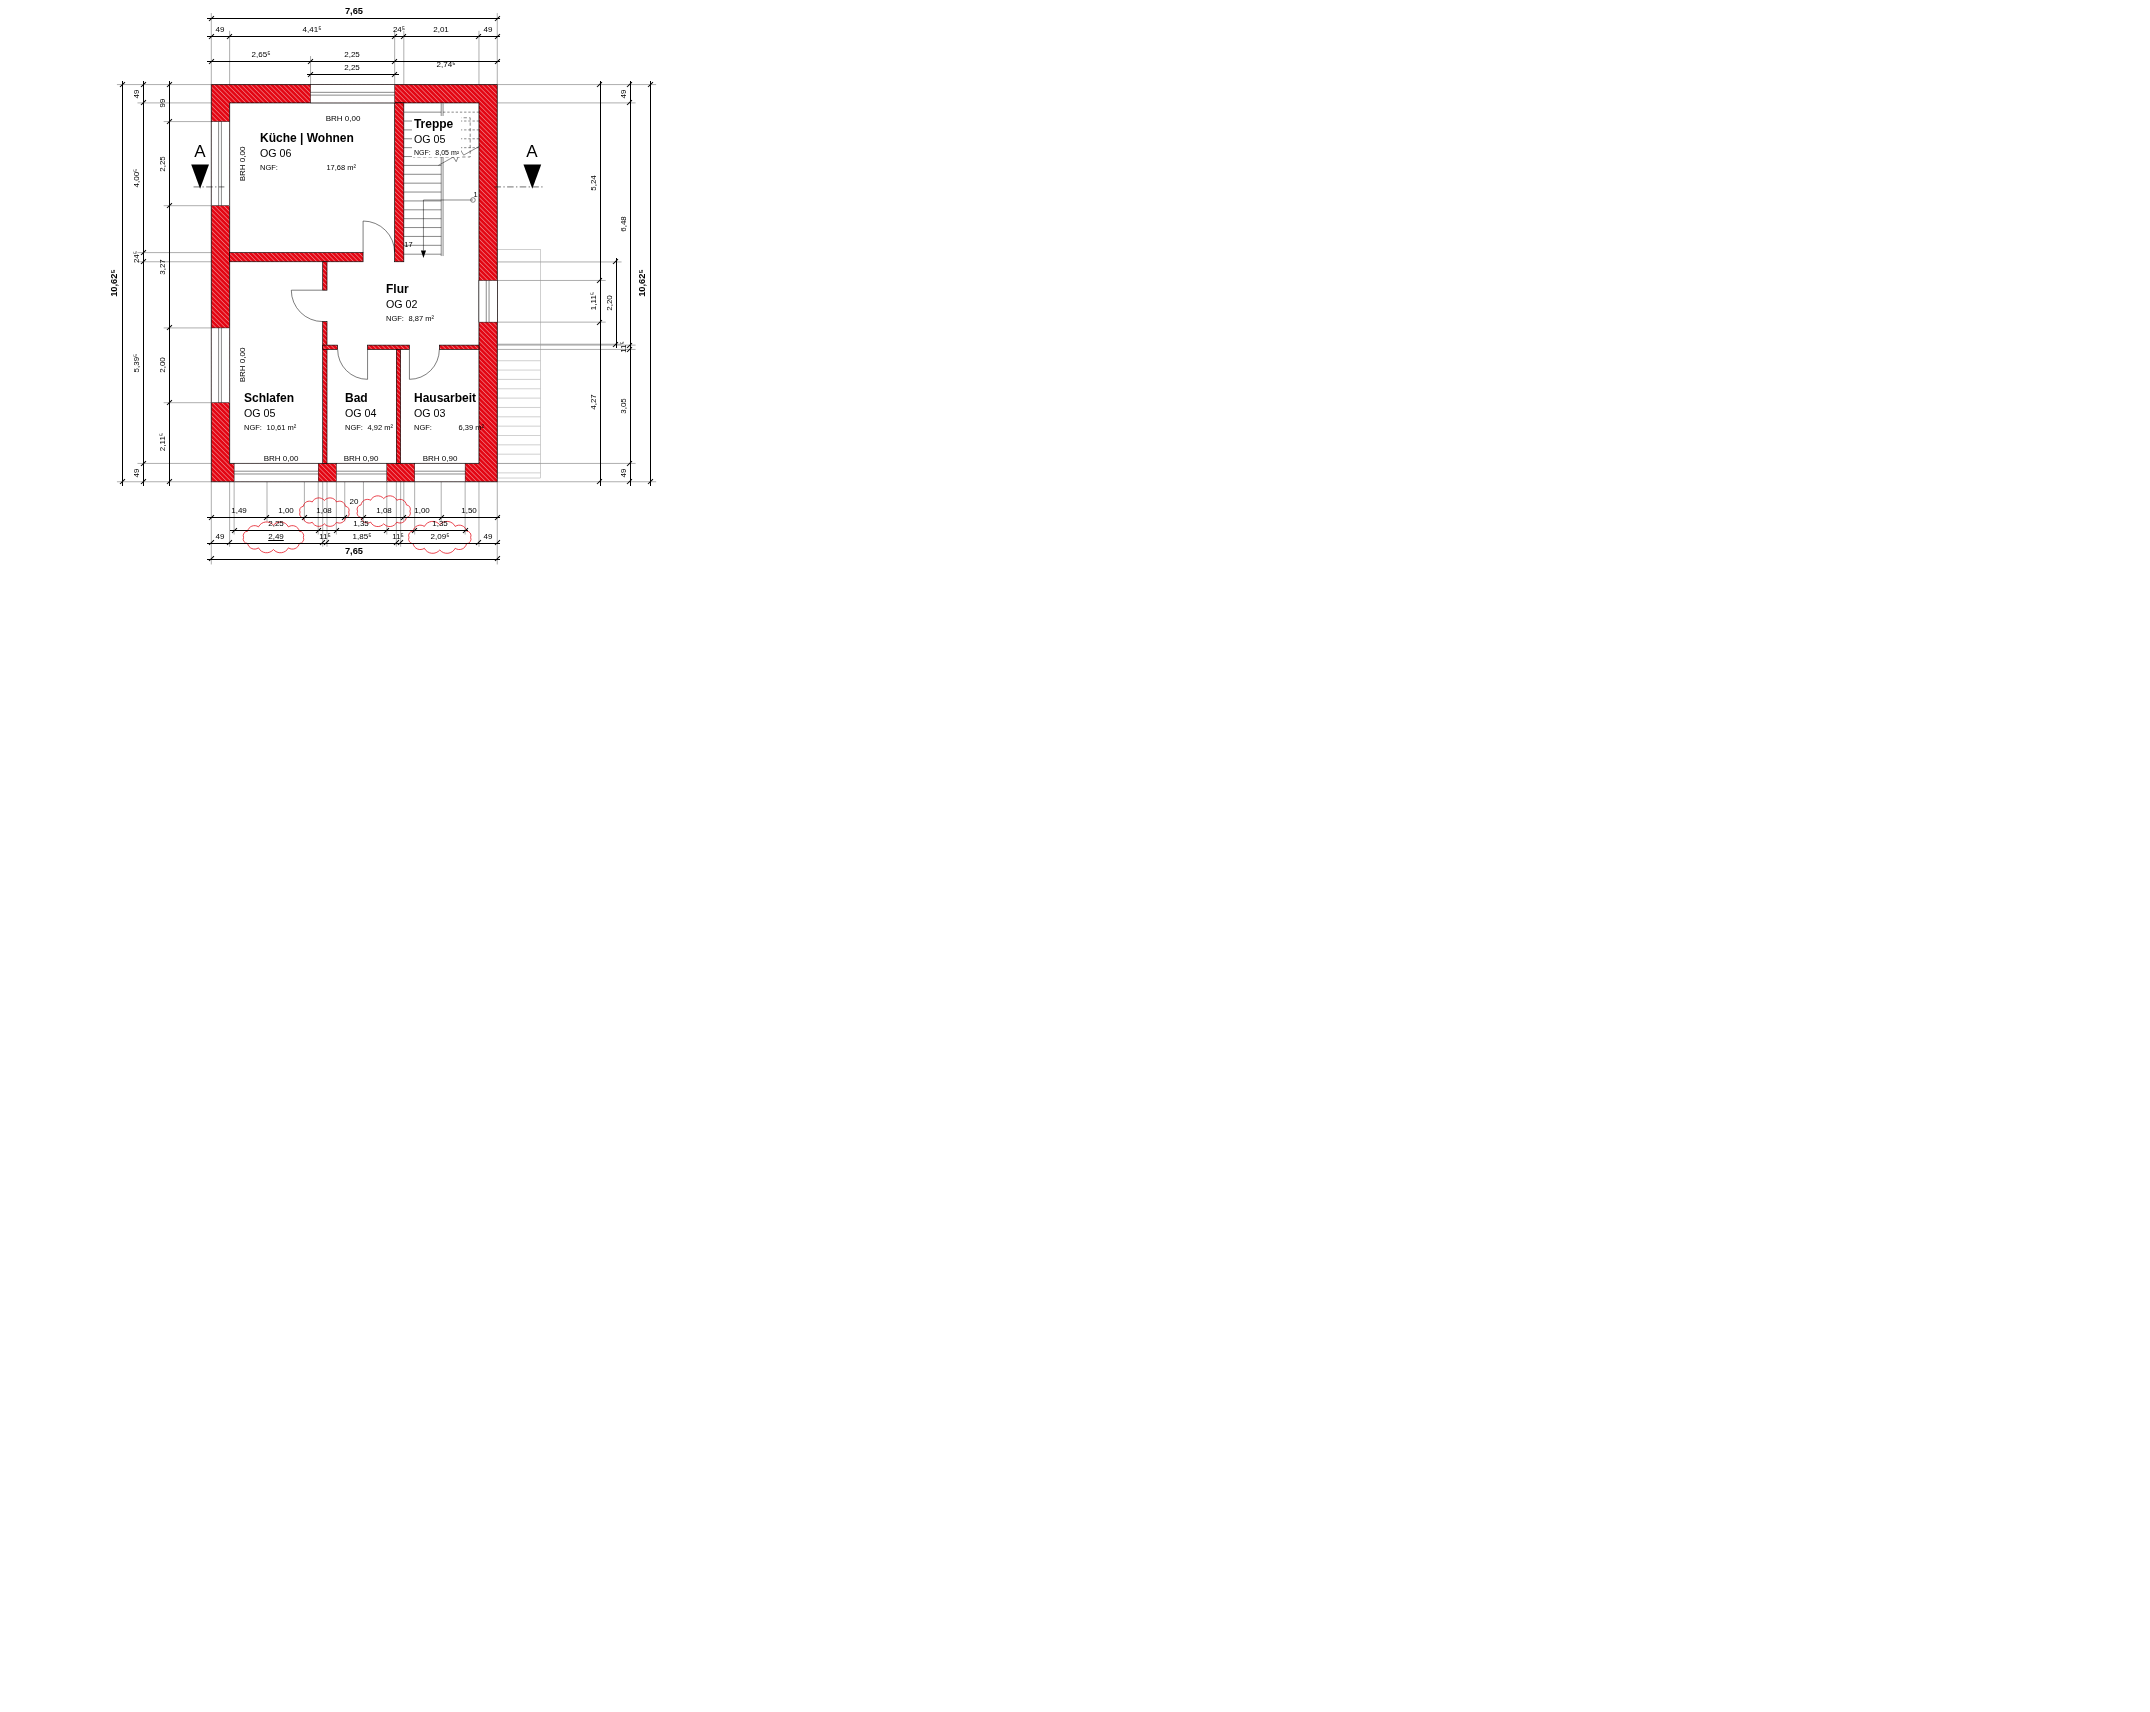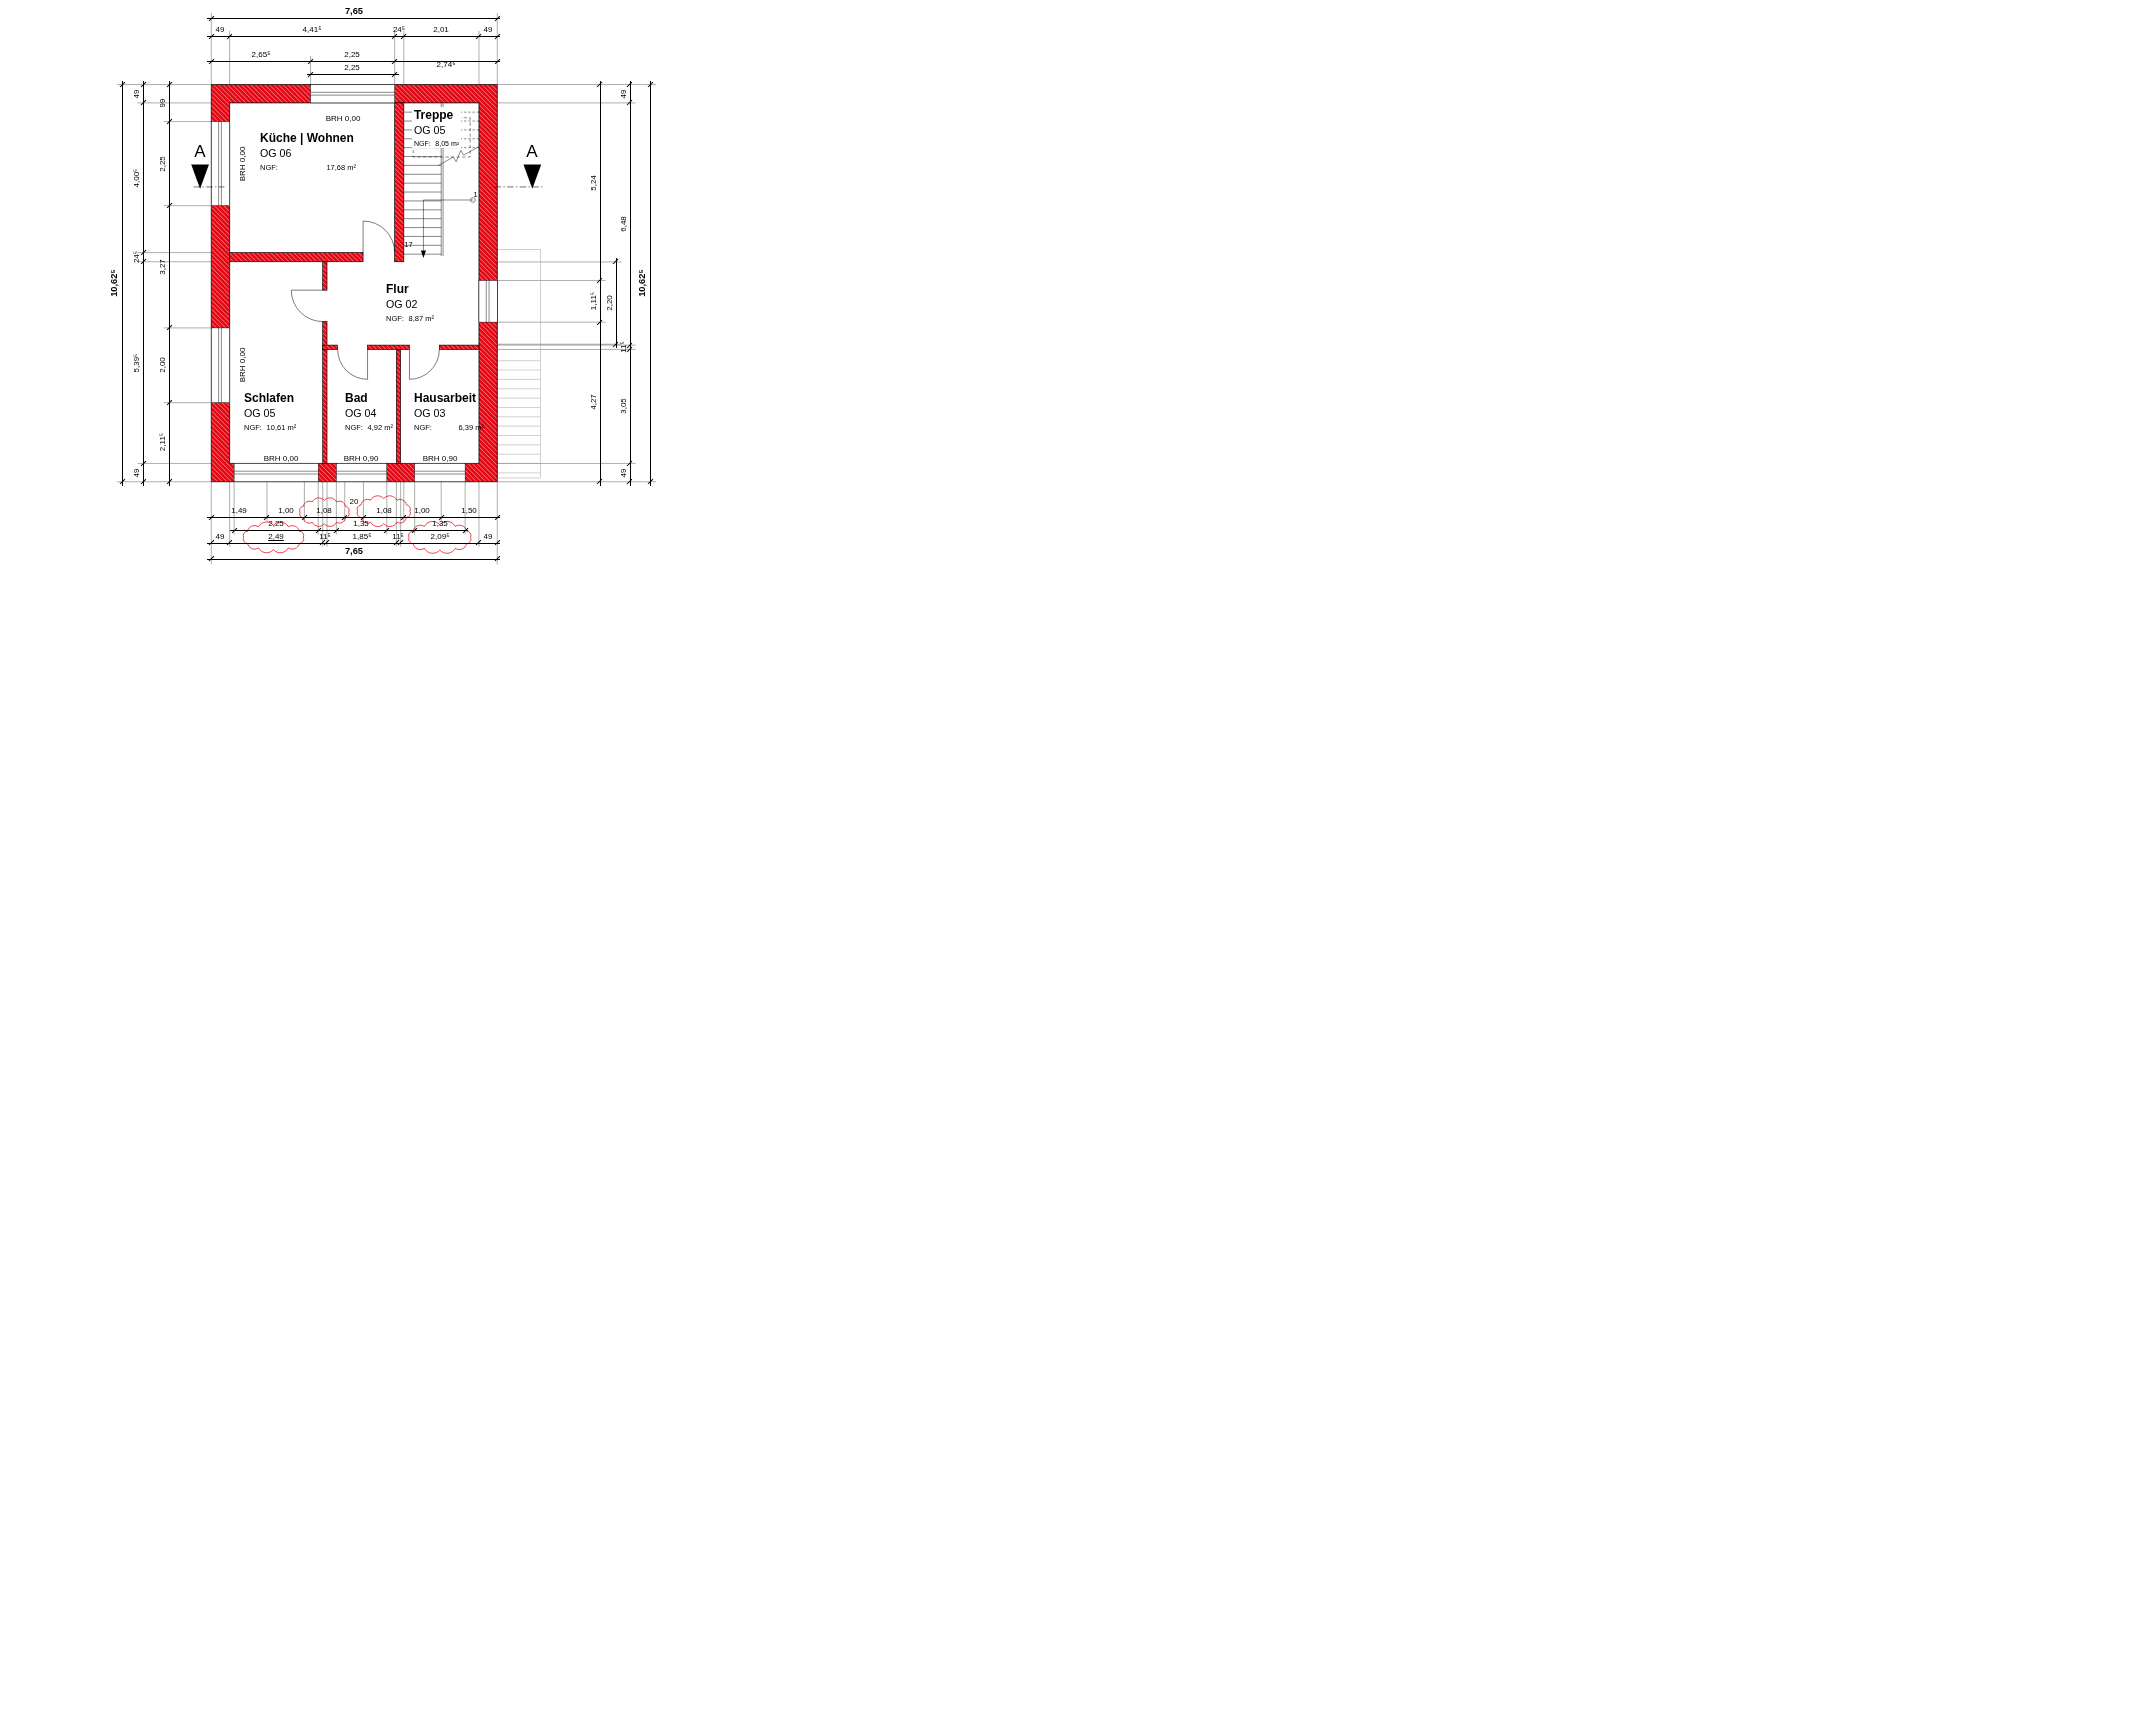--- a/index.html
+++ b/index.html
@@ -357,21 +357,21 @@
 
     <div class="room-label" style="left:260px;top:131px">
       <div class="rname">Küche | Wohnen</div>
       <div class="rid">OG 06</div>
       <div class="rngf spread" style="width:96px">
         <span>NGF:</span>
         <span>17,68 m²</span>
       </div>
     </div>
 
-    <div class="room-label bg" style="left:412px;top:107px">
+    <div class="room-label bg" style="left:412px;top:116px">
       <div class="rname">Treppe</div>
       <div class="rid">OG 05</div>
       <div class="rngf" style="font-size:7px">
         <span>NGF:</span>
         <span>8,05 m²</span>
       </div>
     </div>
 
     <div class="room-label" style="left:386px;top:282px">
       <div class="rname">Flur</div>

